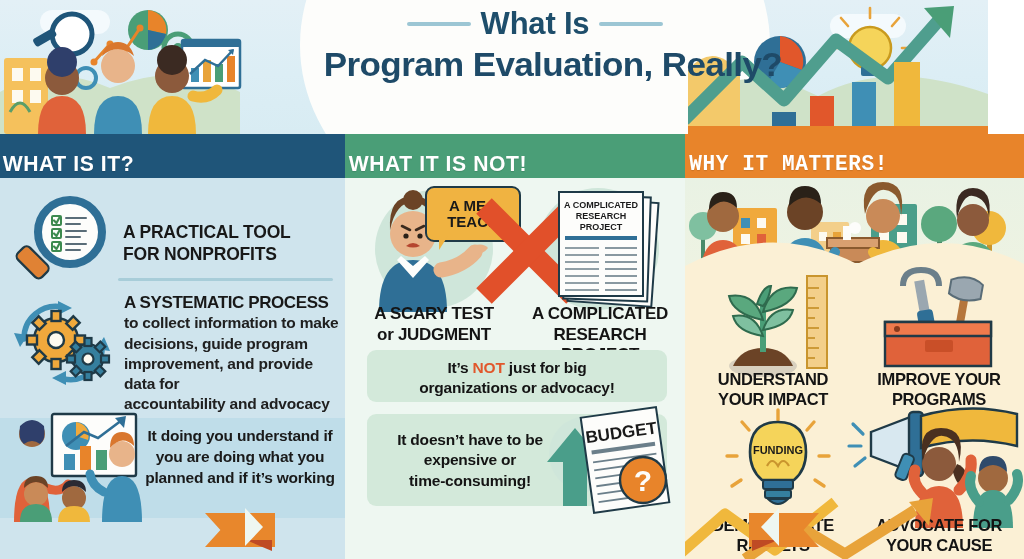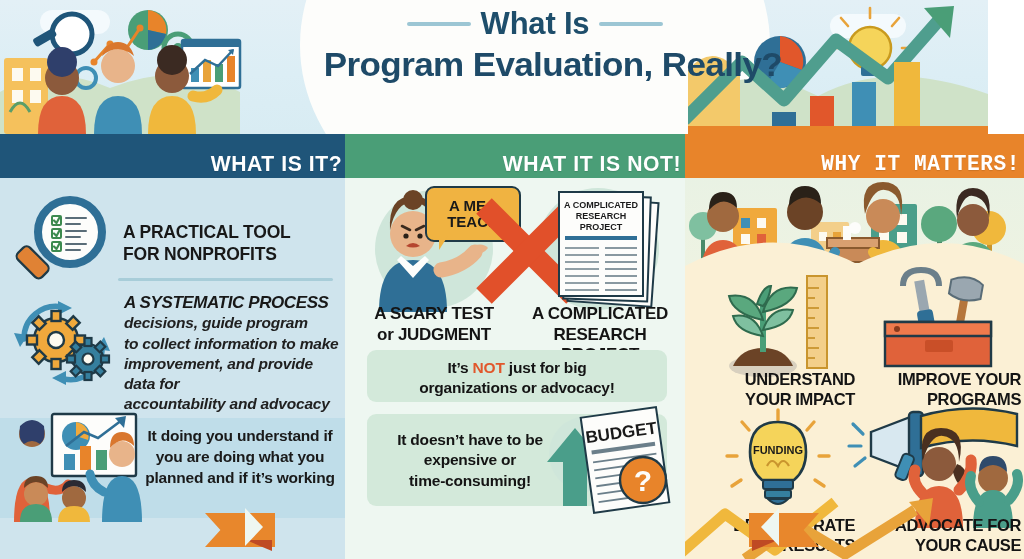--- a/index.html
+++ b/index.html
@@ -25,21 +25,21 @@
             font-family:"Liberation Sans", sans-serif;}
   .title-l2{font-size:34px;font-weight:bold;color:#1e4a68;letter-spacing:-.6px;line-height:1.15;
             margin-top:6px;white-space:nowrap;transform:scaleX(1.03);}
 
   
   .art-left{position:absolute;left:0;top:0;width:320px;height:134px;}
   .art-right{position:absolute;right:0;top:0;width:300px;height:134px;}
 
   
   .bars{position:absolute;left:0;top:134px;width:1024px;height:44px;display:flex;}
-  .bar{display:flex;align-items:center;justify-content:flex-end;height:60px;}
+  .bar{display:flex;align-items:center;justify-content:flex-start;height:60px;}
   .bar span{color:#ffffff;font-weight:bold;font-size:22px;letter-spacing:.6px;
             transform:scaleX(.96);text-shadow:0 1px 1px rgba(0,0,0,.12);}
   .bar-a{width:345px;background:#1f5579;}
   .bar-b{width:340px;background:#4a9e77;}
   .bar-c{width:339px;background:#e8842a;font-family:Liberation Mono, monospace;}
 
   
   .cols{position:absolute;left:0;top:178px;width:1024px;height:381px;display:flex;}
   .col{position:relative;height:381px;overflow:hidden;}
   .col-a{width:345px;background:#cfe4ed;}
@@ -61,21 +61,21 @@
   .mb-cap{position:absolute;text-align:center;font-size:17px;font-weight:bold;color:#141414;
           line-height:1.22;letter-spacing:-.3px;}
   .mb-box{position:absolute;background:#d3e9da;border-radius:9px;}
   .mb-box-text{position:absolute;text-align:center;font-size:15.5px;font-weight:bold;color:#141414;
                line-height:1.32;letter-spacing:-.2px;}
   .hl-not{color:#e1572b;}
 
   
   .rc-sky{position:absolute;left:0;top:0;width:339px;height:96px;
           background:linear-gradient(180deg,#e9f2e4 0%,#eef3e2 100%);}
-  .rc-cap{position:absolute;text-align:right;font-size:16.5px;font-weight:bold;color:#141414;
+  .rc-cap{position:absolute;text-align:center;font-size:16.5px;font-weight:bold;color:#141414;
           line-height:1.2;letter-spacing:-.4px;}
 
   
   .ribbon-zone{position:absolute;left:0;top:500px;width:1024px;height:59px;}
   .rb-tailL,.rb-tailR{position:absolute;top:13px;width:70px;height:34px;background:#e8872c;}
   .rb-tailL{left:205px;clip-path:polygon(0 0,100% 0,100% 100%,0 100%,22% 50%);}
   .rb-tailR{right:205px;clip-path:polygon(0 0,100% 0,78% 50%,100% 100%,0 100%);}
   .rb-foldL,.rb-foldR{position:absolute;top:40px;width:26px;height:11px;background:#bf4a24;}
   .rb-foldL{left:246px;clip-path:polygon(0 0,100% 0,100% 100%);}
   .rb-foldR{right:246px;clip-path:polygon(0 0,100% 0,0 100%);}
@@ -274,25 +274,25 @@
               <rect x="-21" y="-3.5" width="8" height="7"></rect>
                 <rect x="13" y="-3.5" width="8" height="7"></rect>
               <rect x="-3.5" y="-21" width="7" height="8" transform="rotate(45)"></rect>
                 <rect x="-3.5" y="13" width="7" height="8" transform="rotate(45)"></rect>
               <rect x="-21" y="-3.5" width="8" height="7" transform="rotate(45)"></rect>
                 <rect x="13" y="-3.5" width="8" height="7" transform="rotate(45)"></rect>
             </g>
             <circle r="5.5" fill="#fdfaf0" stroke="#1f3a47" stroke-width="2.2"></circle>
           </g>
         </svg>
-        <div style="width:218px;font-style:italic;">
+        <div style="width:218px;">
           <div class="la-head2">A SYSTEMATIC PROCESS</div>
           <div class="la-body2">
+            <div>to collect information to make</div>
             <div>decisions, guide program</div>
-            <div>to collect information to make</div>
             <div>improvement, and provide data for</div>
             <div>accountability and advocacy</div>
           </div>
         </div>
       </div>
 
       <div class="la-band"></div>
       <svg style="position:absolute;left:6px;top:232px;" width="140" height="112" viewBox="0 0 140 112">
         <rect x="46" y="4" width="84" height="62" rx="2" fill="#fdfdfb" stroke="#1f3a47" stroke-width="2.4"></rect>
         <g>

